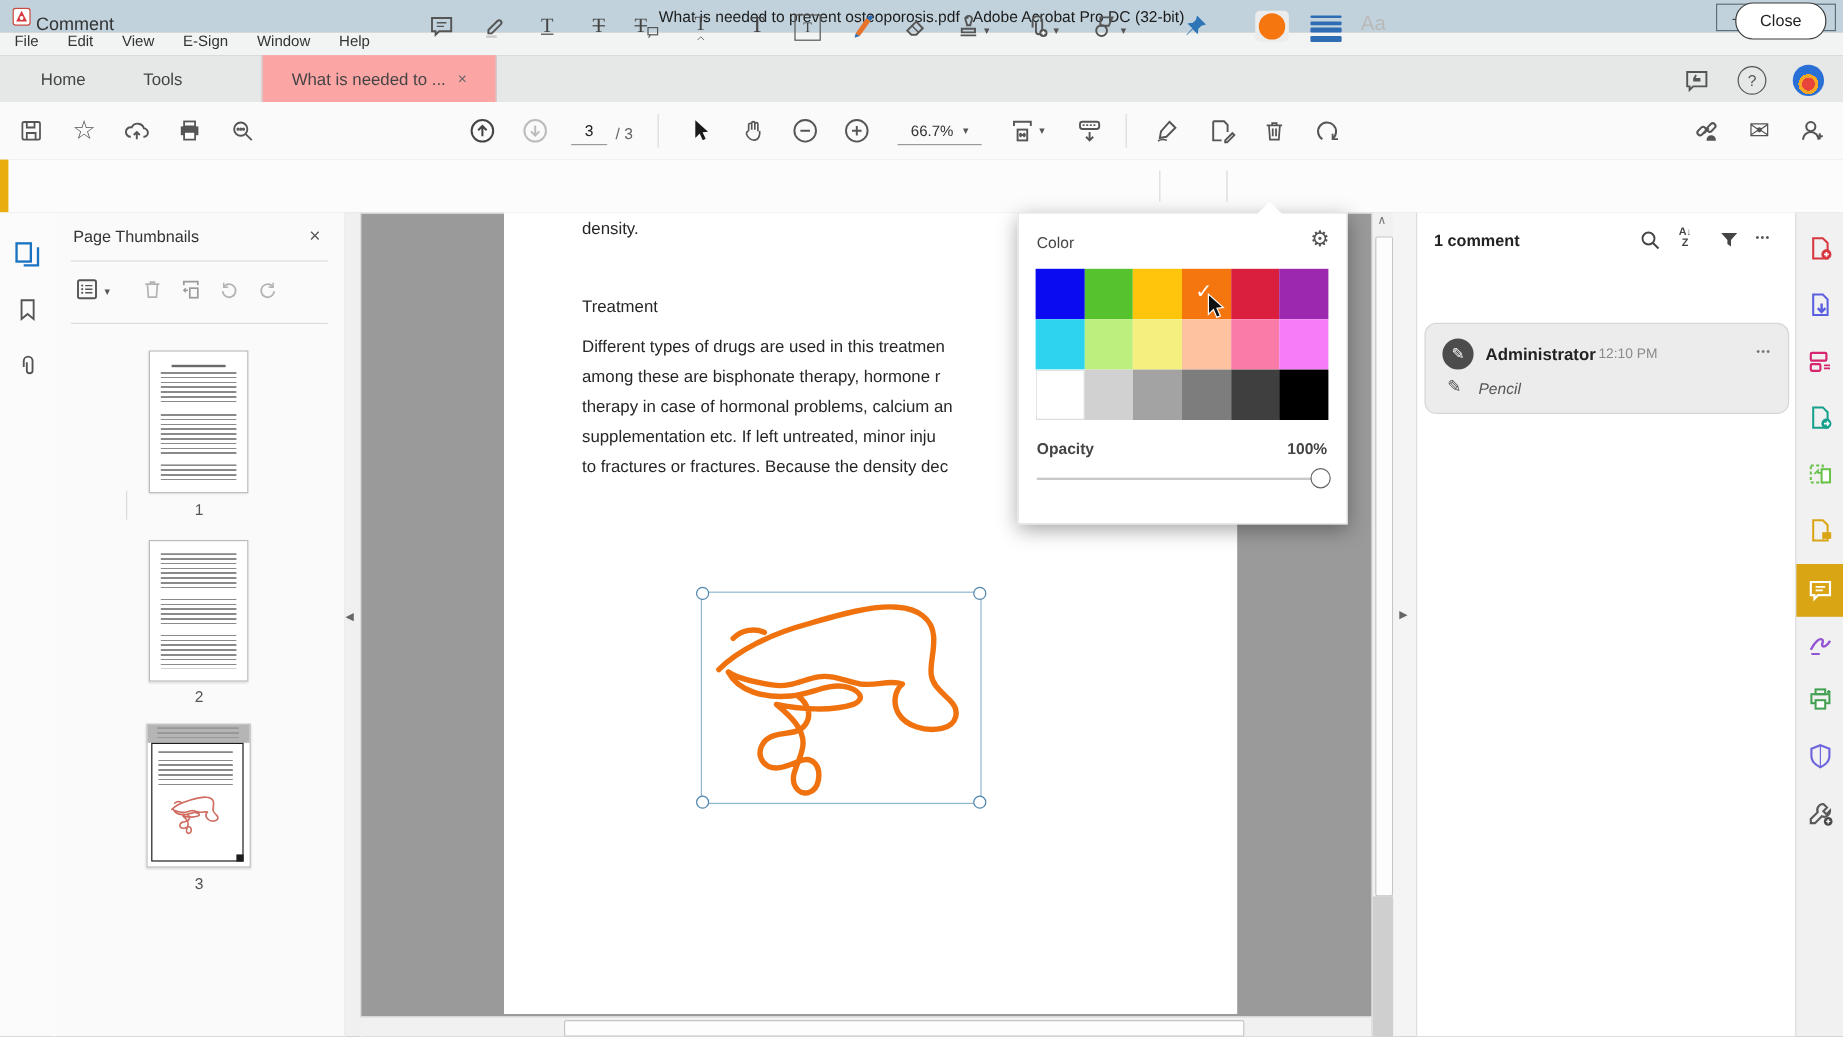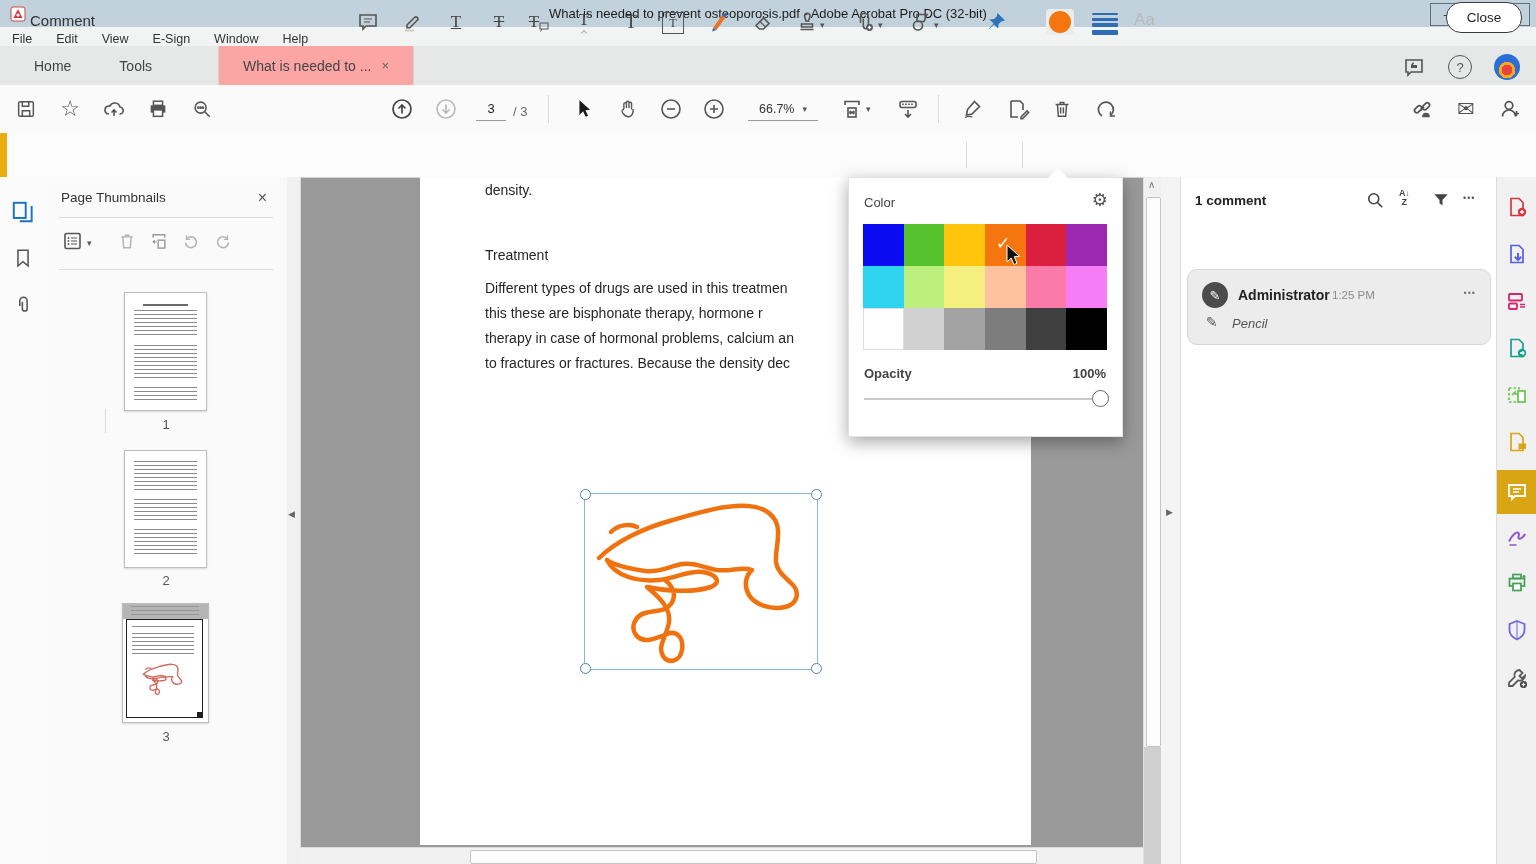--- a/index.html
+++ b/index.html
@@ -8,21 +8,21 @@
   .abs{position:absolute;}
   .ico{display:inline-flex;align-items:center;justify-content:center;}
   svg{display:block;}
 
   
   #titlebar{left:0;top:0;width:1536px;height:27px;background:#c1d2dc;display:flex;align-items:center;}
   #titlebar .title{position:absolute;left:0;right:0;text-align:center;font-size:13px;color:#1c1c1c;}
   .winbtn{width:32px;height:21px;border:1px solid #5f707a;display:flex;align-items:center;justify-content:center;font-size:12px;color:#222;margin-left:-1px;background:transparent;}
   .maxglyph{width:9px;height:9px;border:1.5px solid #222;position:relative;}
   
-  #menubar{left:0;top:27px;width:1536px;height:19px;background:#f2f3f3;display:flex;align-items:flex-end;gap:0;}
+  #menubar{left:0;top:27px;width:1536px;height:19px;background:#f2f3f3;display:flex;align-items:flex-start;gap:0;}
   .menuitem{padding:0 12px;font-size:12.5px;color:#333;}
   
   #tabrow{left:0;top:46px;width:1536px;height:39px;background:#e6e7e7;border-bottom:1px solid #d6d6d6;display:flex;align-items:stretch;}
   .tab{display:flex;align-items:center;padding:0 24px;font-size:14px;color:#444;}
   .tab.doc{background:#fca5a5;border-left:1px solid #d2d2d2;border-right:1px solid #d2d2d2;gap:10px;}
   .tabx{color:#666;font-size:13px;}
   
   #toolbar{left:0;top:85px;width:1536px;height:48px;background:#fafafa;border-bottom:1px solid #d7d7d7;}
   .tbico{position:absolute;top:12px;width:24px;height:24px;}
   .sep{position:absolute;top:10px;width:1px;height:28px;background:#dadada;}
@@ -474,22 +474,23 @@
 
   <div id="collapseL" class="abs">
     <span style="position:absolute;left:1px;top:332px;font-size:9px;color:#666">◀</span>
   </div>
 
   <div id="docpage" class="abs">
     <div class="docline" style="position:absolute;left:65px;top:1px">density.</div>
     <div class="docline" style="position:absolute;left:65px;top:66px">Treatment</div>
     <div class="abs" style="left:65px;top:99px;width:480px">
         <div class="docline">Different types of drugs are used in this treatmen</div>
-        <div class="docline">this these are bisphonate therapy, hormone r</div>
+        <div class="docline">among these are bisphonate therapy, hormone r</div>
         <div class="docline">therapy in case of hormonal problems, calcium an</div>
+        <div class="docline">supplementation etc. If left untreated, minor inju</div>
         <div class="docline">to fractures or fractures. Because the density dec</div>
       </div>
   </div>
 
   <div id="selrect" class="abs">
     <svg width="232" height="175" viewBox="0 0 232 175" fill="none" stroke="#F0720F" stroke-width="4.5" stroke-linecap="round" stroke-linejoin="round">
         <path d="M26 38 C33 31 44 29 52 33 M14 64 C30 48 58 34 88 26 C112 19 142 10 163 12 C180 13 192 22 193 36 C194 48 190 58 191 68 C192 77 199 82 207 90 C215 98 213 110 200 113 C186 116 170 111 164 101 C159 93 160 82 167 76 C156 72 146 78 132 76 C120 74 110 68 97 70 C85 72 74 79 60 77 C47 75 30 72 22 66 M22 66 C30 82 52 88 74 86 C92 84 104 76 118 78 C130 80 138 88 126 93 C108 99 80 97 62 93 C74 103 86 114 84 128 C82 142 72 152 78 162 C83 170 95 168 97 156 C99 144 92 136 82 140 C70 145 58 150 51 141 C45 133 50 122 60 119 C70 116 80 118 86 110 C92 102 88 92 80 86"></path>
       </svg>
     <div class="handle" style="left:-5px;top:-5px"></div>
     <div class="handle" style="right:-5px;top:-5px"></div>
@@ -527,21 +528,21 @@
         </svg>
     </span>
     <span style="position:absolute;left:282px;top:16px;font-size:9px;letter-spacing:1px;color:#555">•••</span>
 
 
     <div class="ccard">
       <div class="avatar">
           <span>✎</span>
         </div>
       <span style="position:absolute;left:50px;top:17px;font-size:14px;font-weight:bold;color:#222">Administrator</span>
-      <span style="position:absolute;left:144px;top:19px;font-size:11.5px;color:#8a8a8a">1:25 PM</span>
+      <span style="position:absolute;left:144px;top:19px;font-size:11.5px;color:#8a8a8a">12:10 PM</span>
       <span style="position:absolute;right:14px;top:18px;font-size:9px;letter-spacing:1px;color:#777">•••</span>
       <span style="position:absolute;left:18px;top:44px;font-size:14px;color:#555">✎</span>
       <span style="position:absolute;left:44px;top:46px;font-size:13px;font-style:italic;color:#555">Pencil</span>
     </div>
   </div>
 
   <div id="rightbar" class="abs">
     <span class="ico rbico" style="top:18px">
       <svg width="24" height="24" viewBox="0 0 24 24" fill="none" stroke="#d7373f" stroke-width="1.7">
           <path d="M6 3.5 h8 l4 4 V20.5 H6 Z"></path>

